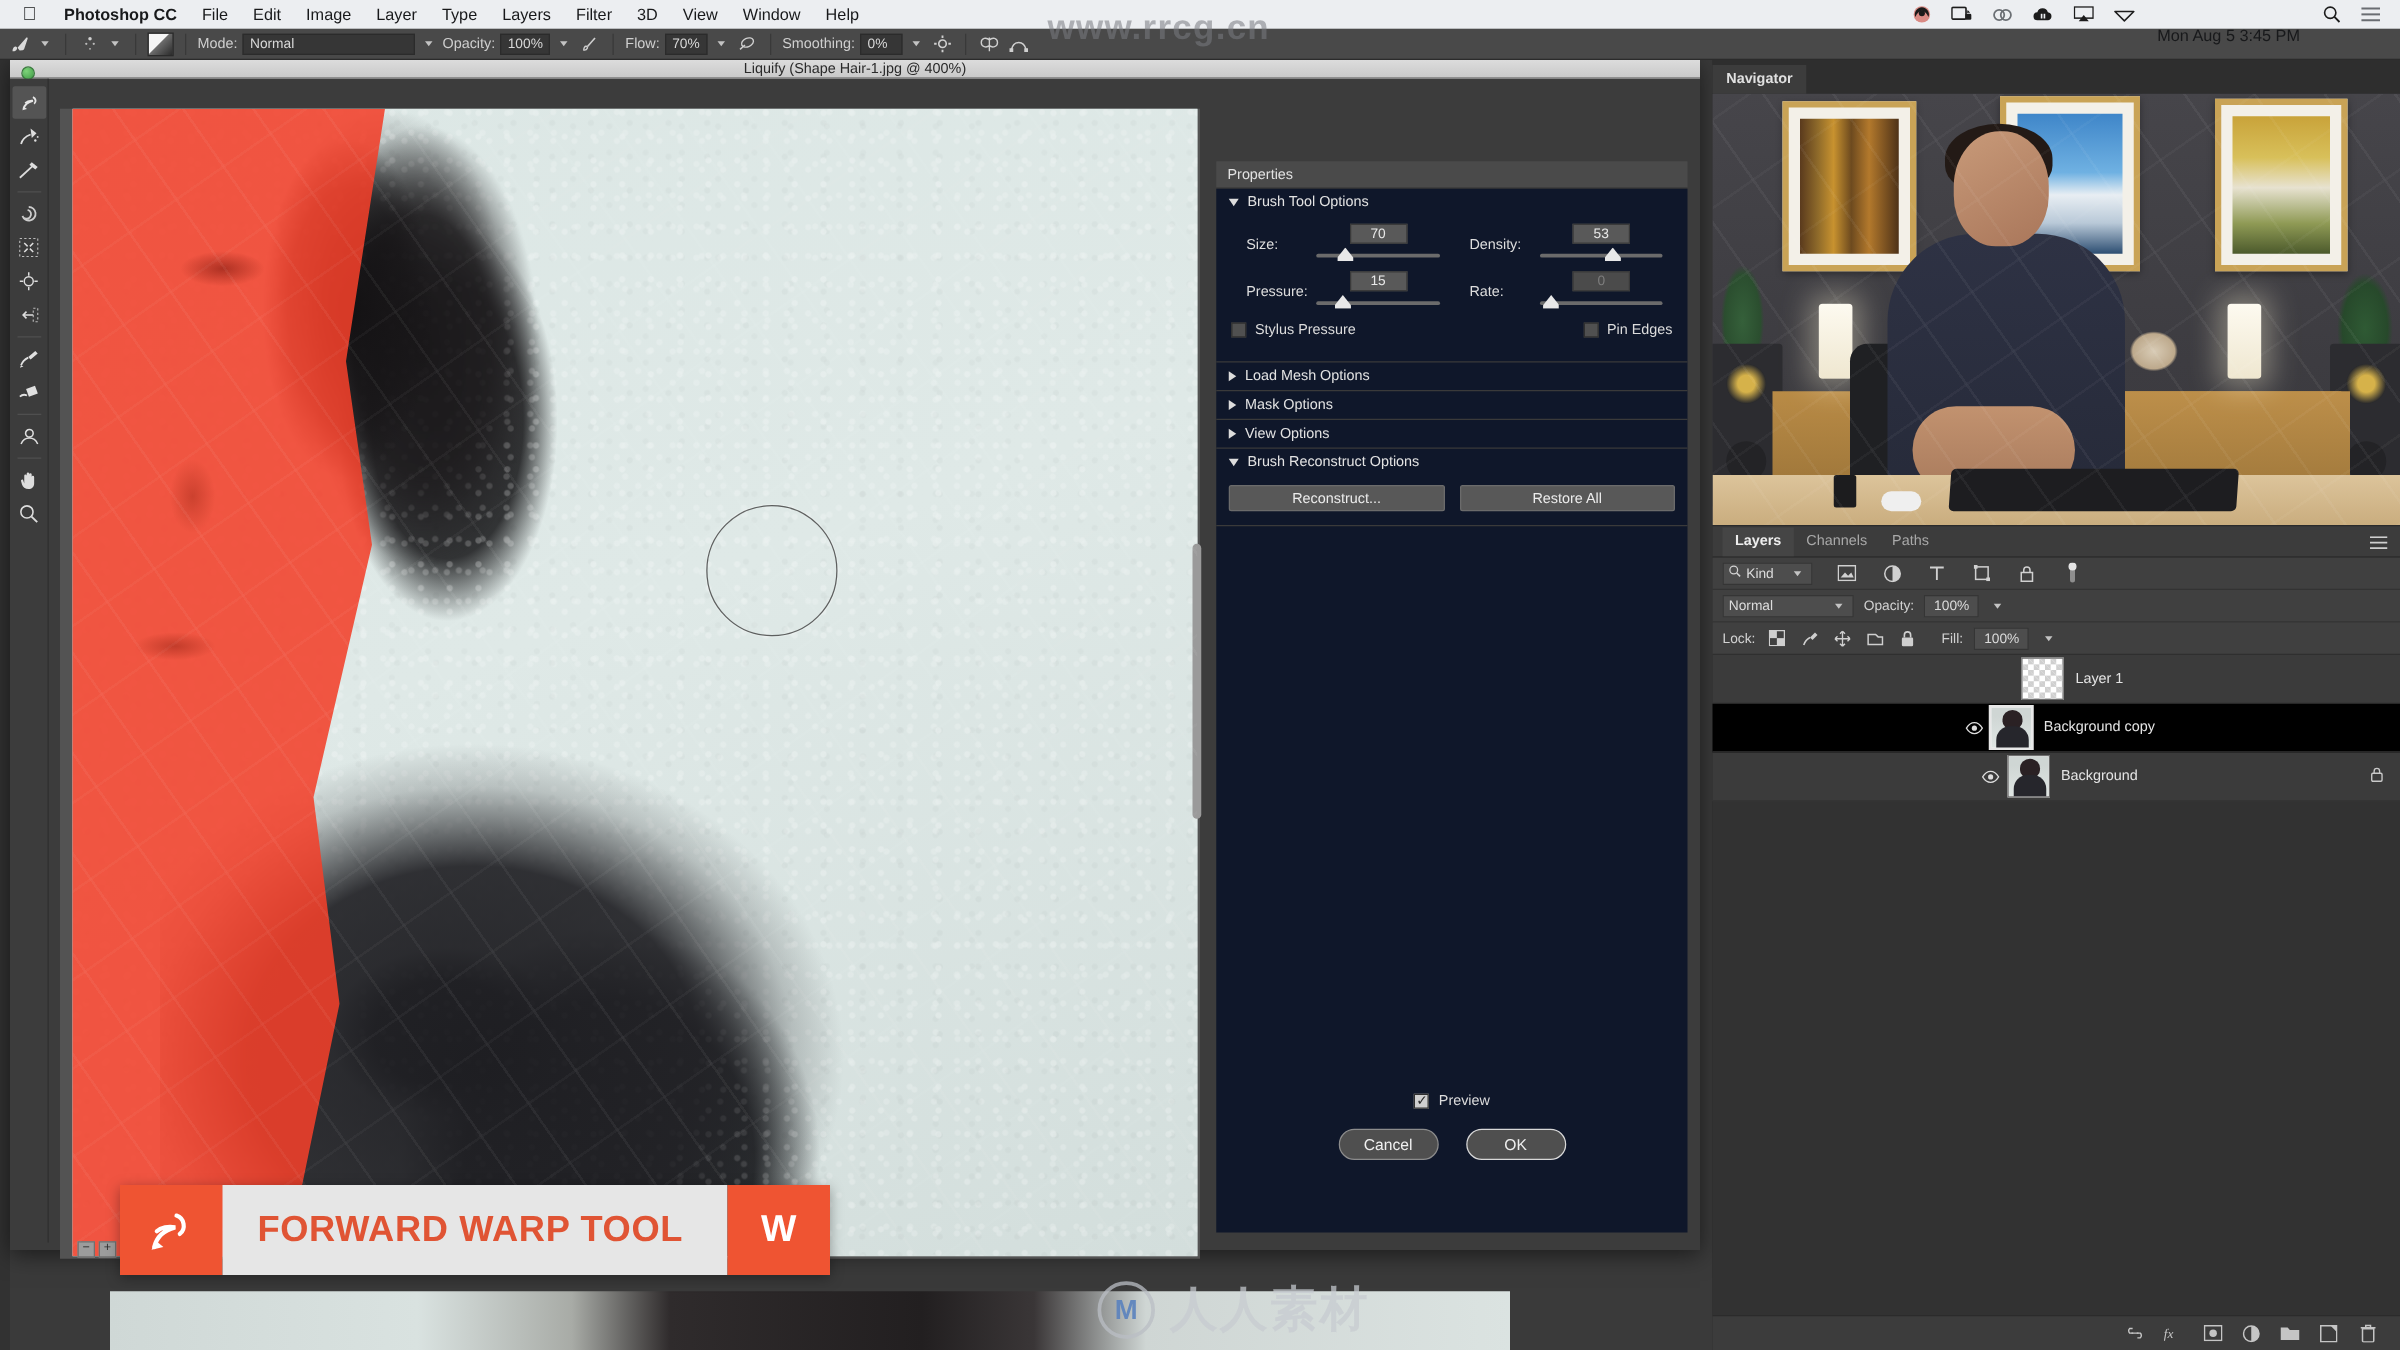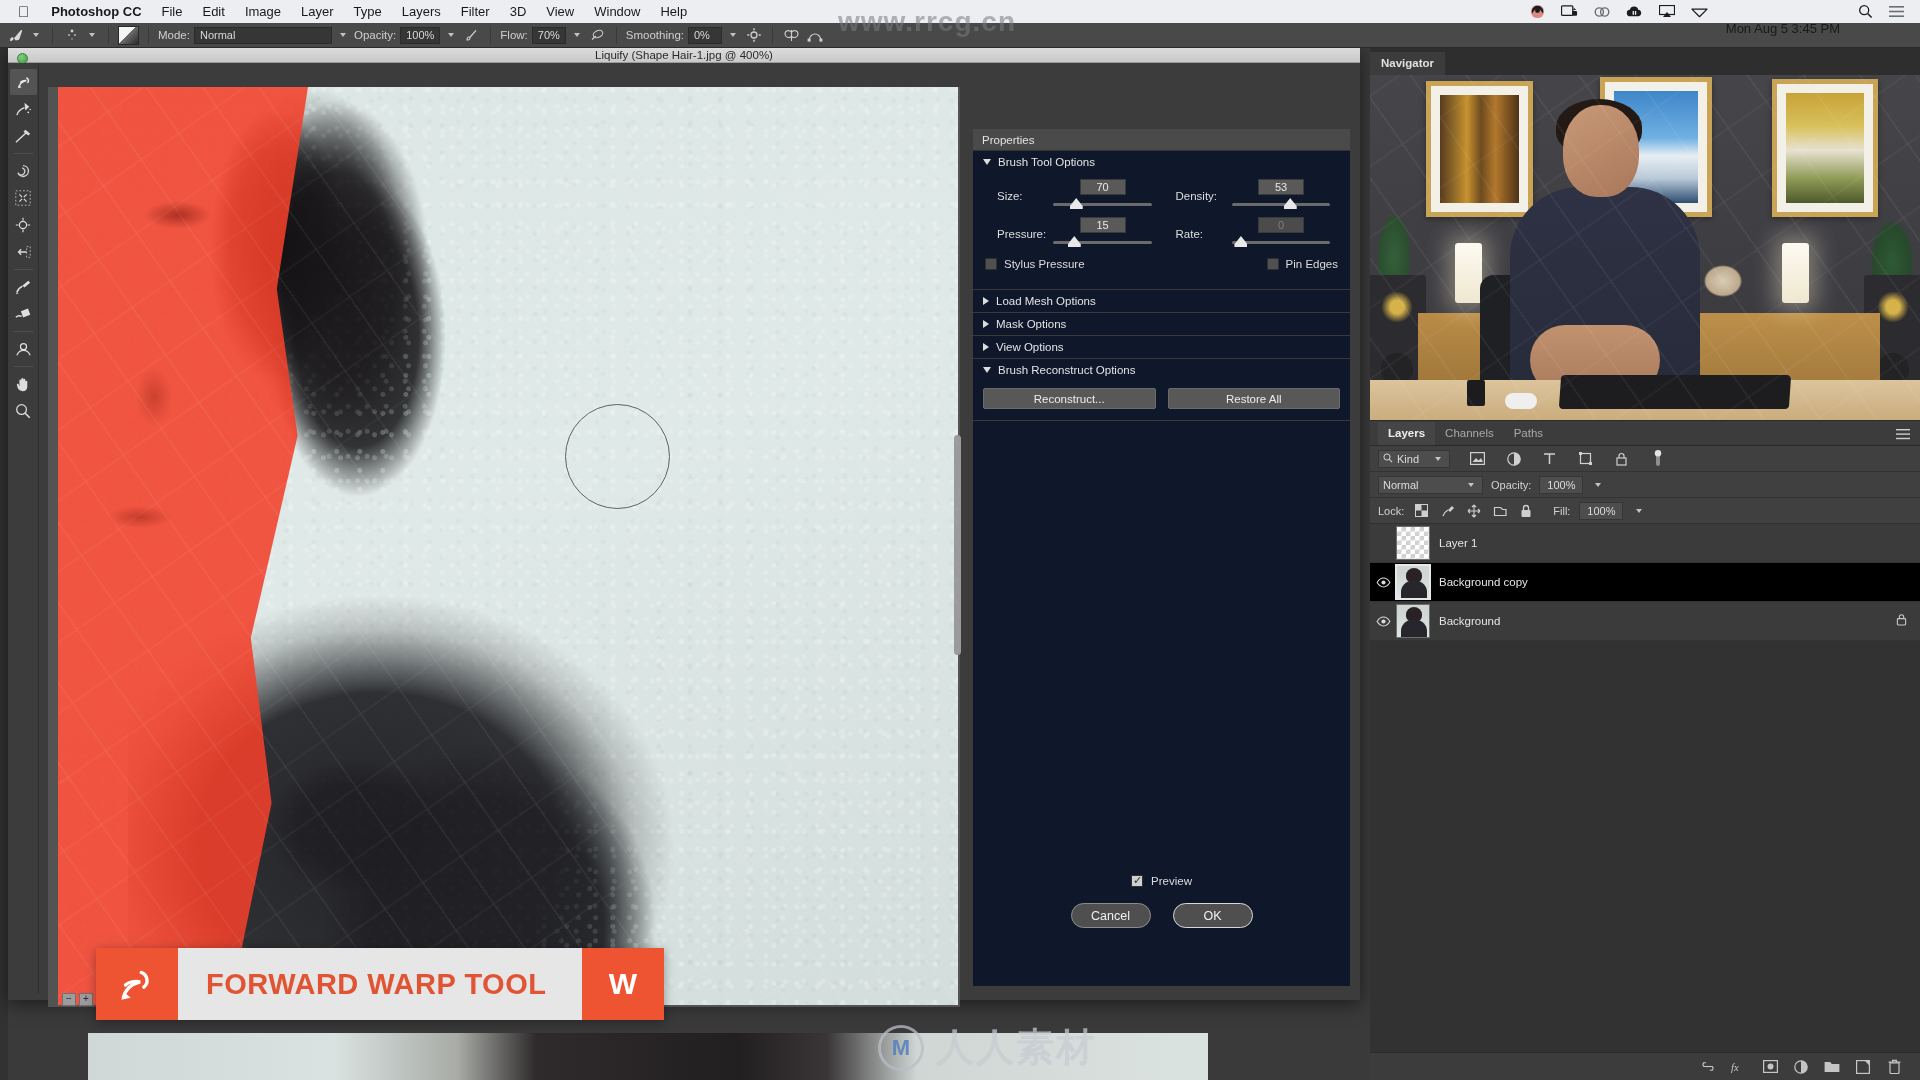--- a/index.html
+++ b/index.html
@@ -326,21 +326,21 @@
   .blendsel { width: 105px; height: 18px; background: #4d4d4d; border: 1px solid #353535;
               display: flex; align-items: center; justify-content: space-between; padding: 0 4px; font-size: 11px; color: #dcdcdc; }
   .opacval { width: 44px; height: 18px; background: #4d4d4d; border: 1px solid #353535;
              display: flex; align-items: center; justify-content: center; font-size: 11px; color: #dcdcdc; }
   .minilbl { font-size: 11px; color: #d2d2d2; }
 
   .ly-lock { height: 26px; background: #404040; display: flex; align-items: center; padding: 0 8px; gap: 9px;
              border-bottom: 1px solid #2f2f2f; }
 
   .ly-list { background: #3b3b3b; }
-  .ly-row { height: 39px; display: flex; align-items: center; border-bottom: 1px solid #343434; position: relative; }
+  .ly-row { height: 39px; display: flex; align-items: center; border-bottom: 1px solid #343434; position: relative; justify-content: center; }
   .ly-row.selected { background: #000000; }
   .ly-eye { width: 26px; display: flex; align-items: center; justify-content: center; color: #d8d8d8; }
   .ly-thumb { width: 34px; height: 34px; border: 1px solid #6e6e6e; margin-right: 9px; overflow: hidden; position: relative; background:#fff; }
   .ly-thumb.selected { outline: 2px solid #e8e8e8; outline-offset: -1px; border-color: #e8e8e8; }
   .checker {
     background-image:
       linear-gradient(45deg,#cfcfcf 25%,transparent 25%,transparent 75%,#cfcfcf 75%),
       linear-gradient(45deg,#cfcfcf 25%,transparent 25%,transparent 75%,#cfcfcf 75%);
     background-size: 9px 9px; background-position: 0 0, 4.5px 4.5px; background-color: #fff;
   }

